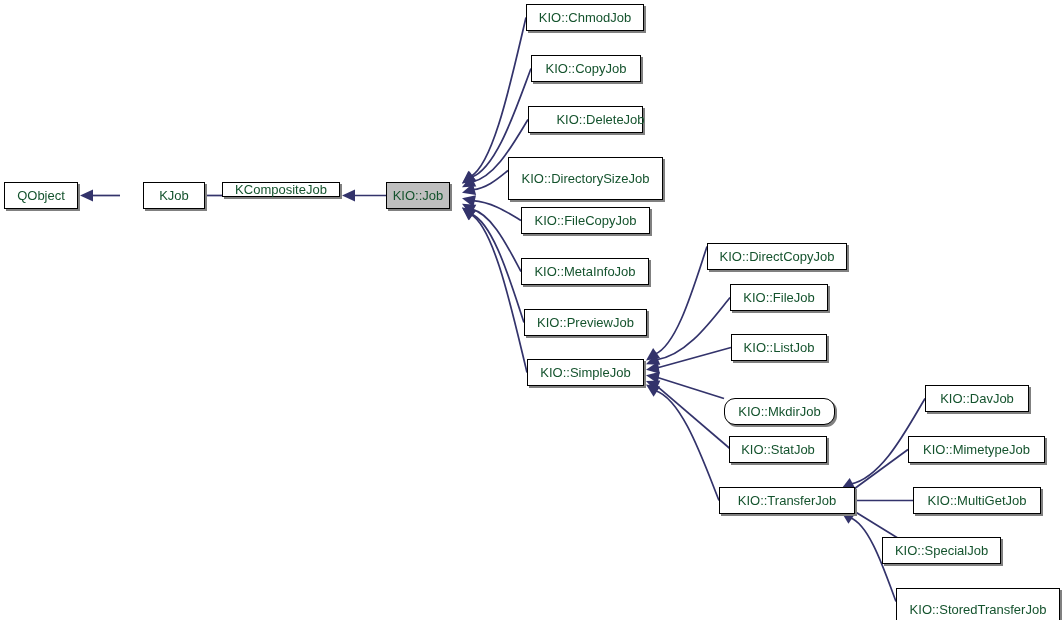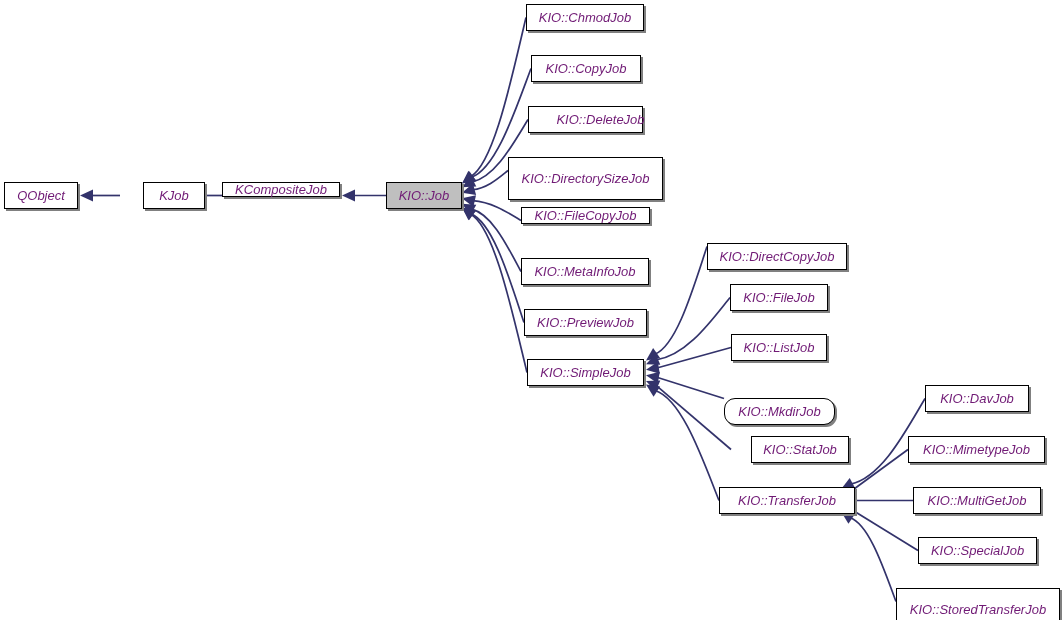--- a/index.html
+++ b/index.html
@@ -29,24 +29,23 @@
     box-sizing: border-box;
     border: 1px solid #000000;
     background: #ffffff;
     box-shadow: 2px 2px 0 0 #808080;
     display: flex;
     align-items: center;
     justify-content: center;
     white-space: nowrap;
     font-size: 13px;
     line-height: 1;
-    color: #701a75;
+    color: #14532d;
     letter-spacing: 0px;
     z-index: 5;
-    font-style: italic;
   }
   .node.highlight {
     background: #bfbfbf;
   }
 </style>
 </head>
 <body>
 
 <div id="diagram-root">
   <svg id="edge-layer" viewBox="0 0 1064 620" width="1064" height="620" xmlns="http://www.w3.org/2000/svg">
@@ -142,36 +141,36 @@
   <div id="node-layer">
       <div class="node" style="left: 4px; top: 182px; width: 74px; height: 27px;">
         <span>QObject</span>
       </div>
       <div class="node" style="left: 120px; top: 182px; width: 62px; height: 27px; margin-left: 23px;">
         <span>KJob</span>
       </div>
       <div class="node" style="left: 222px; top: 182px; width: 118px; height: 15px;">
         <span>KCompositeJob</span>
       </div>
-      <div class="node highlight" style="left: 386px; top: 182px; width: 76px; height: 27px;">
+      <div class="node highlight" style="left: 386px; top: 182px; width: 64px; height: 27px;">
         <span>KIO::Job</span>
       </div>
       <div class="node" style="left: 526px; top: 4px; width: 118px; height: 27px;">
         <span>KIO::ChmodJob</span>
       </div>
       <div class="node" style="left: 531px; top: 55px; width: 110px; height: 27px;">
         <span>KIO::CopyJob</span>
       </div>
       <div class="node" style="left: 528px; top: 106px; width: 115px; height: 27px; padding-left: 30px;">
         <span>KIO::DeleteJob</span>
       </div>
       <div class="node" style="left: 508px; top: 157px; width: 155px; height: 43px;">
         <span>KIO::DirectorySizeJob</span>
       </div>
-      <div class="node" style="left: 521px; top: 207px; width: 129px; height: 17px; align-items: center;">
+      <div class="node" style="left: 521px; top: 207px; width: 129px; height: 27px; align-items: center;">
         <span>KIO::FileCopyJob</span>
       </div>
       <div class="node" style="left: 521px; top: 258px; width: 128px; height: 27px;">
         <span>KIO::MetaInfoJob</span>
       </div>
       <div class="node" style="left: 524px; top: 309px; width: 123px; height: 27px;">
         <span>KIO::PreviewJob</span>
       </div>
       <div class="node" style="left: 527px; top: 359px; width: 117px; height: 27px;">
         <span>KIO::SimpleJob</span>
@@ -181,35 +180,35 @@
       </div>
       <div class="node" style="left: 730px; top: 284px; width: 98px; height: 27px;">
         <span>KIO::FileJob</span>
       </div>
       <div class="node" style="left: 731px; top: 334px; width: 96px; height: 27px;">
         <span>KIO::ListJob</span>
       </div>
       <div class="node" style="left: 724px; top: 398px; width: 111px; height: 27px; border-radius: 11px;">
         <span>KIO::MkdirJob</span>
       </div>
-      <div class="node" style="left: 751px; top: 436px; width: 98px; height: 27px;">
+      <div class="node" style="left: 729px; top: 436px; width: 98px; height: 27px;">
         <span>KIO::StatJob</span>
       </div>
       <div class="node" style="left: 719px; top: 487px; width: 136px; height: 27px;">
         <span>KIO::TransferJob</span>
       </div>
       <div class="node" style="left: 925px; top: 385px; width: 104px; height: 27px;">
         <span>KIO::DavJob</span>
       </div>
       <div class="node" style="left: 908px; top: 436px; width: 137px; height: 27px;">
         <span>KIO::MimetypeJob</span>
       </div>
       <div class="node" style="left: 913px; top: 487px; width: 128px; height: 27px;">
         <span>KIO::MultiGetJob</span>
       </div>
-      <div class="node" style="left: 918px; top: 537px; width: 119px; height: 27px;">
+      <div class="node" style="left: 882px; top: 537px; width: 119px; height: 27px;">
         <span>KIO::SpecialJob</span>
       </div>
       <div class="node" style="left: 896px; top: 588px; width: 164px; height: 42px;">
         <span>KIO::StoredTransferJob</span>
       </div>
     </div>
 </div>
 
 </body></html>

